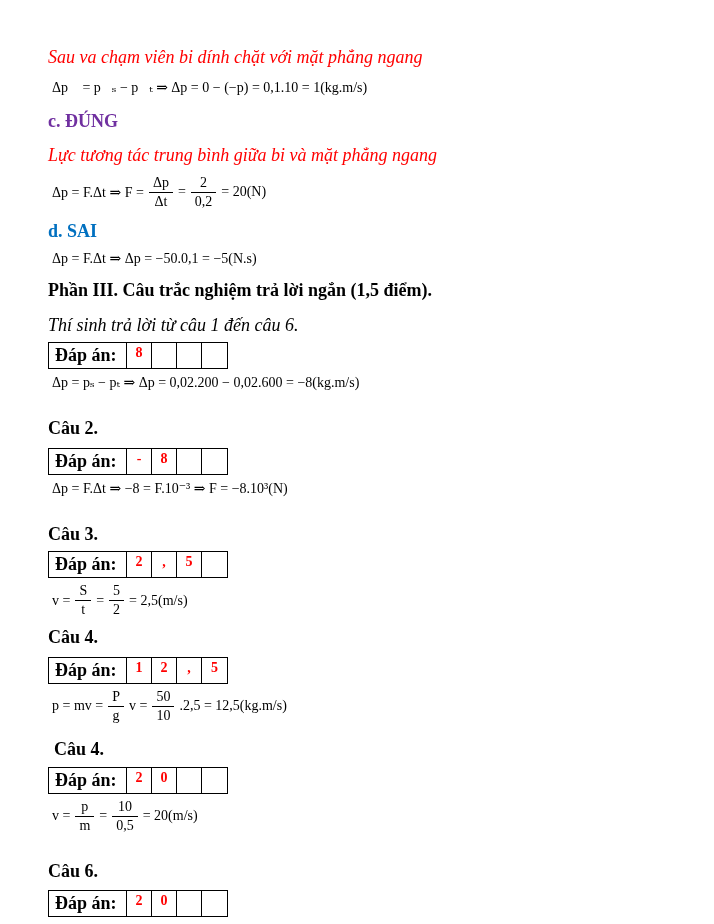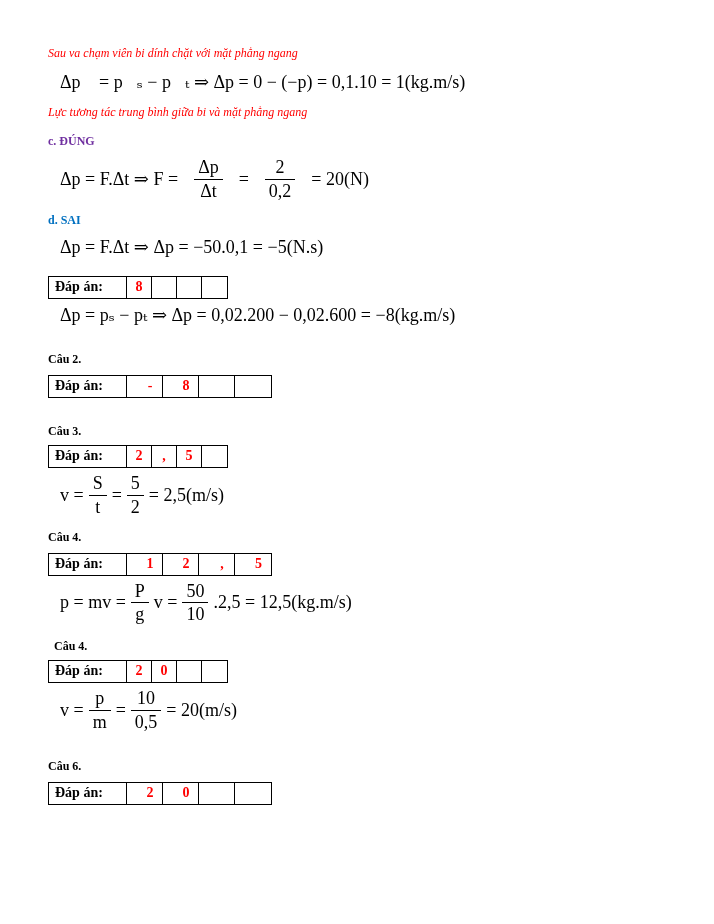--- a/index.html
+++ b/index.html
@@ -7,89 +7,91 @@
   body {
     width: 714px;
     height: 924px;
     background: #ffffff;
     color: #000000;
     font-family: "Liberation Serif", "DejaVu Serif", serif;
     overflow: hidden;
   }
   .page { padding: 46px 48px 20px 48px; }
 
-  .line { font-size: 12px; line-height: 1.25; margin: 0; }
+  .line { font-size: 18px; line-height: 1.25; margin: 0; }
   .red-italic  { color: #ff0000; font-style: italic; }
   .purple-bold { color: #7030a0; font-weight: bold; }
   .blue-bold   { color: #0070c0; font-weight: bold; }
   .bold   { font-weight: bold; }
   .italic { font-style: italic; }
 
   .formula {
-    font-size: 18px;
-    margin: 12px;
+    font-size: 14px;
+    margin: 4px;
     display: flex;
     align-items: center;
     white-space: pre;
   }
   .frac { display: inline-block; text-align: center; vertical-align: middle; margin: 0 5px; line-height: 1.15; }
   .frac .num { display: block; border-bottom: 1px solid #000; padding: 0 4px 1px; }
   .frac .den { display: block; padding: 1px 4px 0; }
 
   .ans-table { display: inline-flex; border: 1px solid #000; background: #fff; }
   .ans-label {
-    font-weight: bold; font-size: 14px; width: 78px;
+    font-weight: bold; font-size: 18px; width: 78px;
     padding: 2px 6px; border-right: 1px solid #000;
   }
   .ans-cell {
     width: 25px; border-right: 1px solid #000; text-align: center;
     color: #ff0000; font-weight: bold; font-size: 14px; padding: 2px 0;
     min-height: 21px;
   }
   .ans-cell:last-child { border-right: 0; }
 
   .mt5  { margin-top: 5px; }
   .mt6  { margin-top: 6px; }
-  .mt8  { margin-top: 8px; gap: 11px; }
+  .mt8  { margin-top: 8px; }
   .mt10 { margin-top: 10px; }
   .mt12 { margin-top: 12px; }
   .mt14 { margin-top: 14px; }
   .mt16 { margin-top: 8px; }
   .mt26 { margin-top: 26px; }
 </style>
 </head>
 <body>
 
 <div class="page">
 
   <p class="line red-italic">Sau va chạm viên bi dính chặt với mặt phẳng ngang</p>
 
   <div class="formula mt10">
     <span>Δp⃗ = p⃗ₛ − p⃗ₜ ⇒ Δp = 0 − (−p) = 0,1.10 = 1(kg.m/s)</span>
   </div>
 
+  <p class="line purple-bold mt14">c. ĐÚNG</p>
+
   <p class="line red-italic mt12">Lực tương tác trung bình giữa bi và mặt phẳng ngang</p>
-
-  <p class="line purple-bold mt14">c. ĐÚNG</p>
 
   <div class="formula mt8">
     <span>Δp = F.Δt ⇒ F =</span>
     <span class="frac"><span class="num">Δp</span><span class="den">Δt</span></span>
     <span>=</span>
     <span class="frac"><span class="num">2</span><span class="den">0,2</span></span>
     <span>= 20(N)</span>
   </div>
 
   <p class="line blue-bold mt10">d. SAI</p>
 
   <div class="formula mt8">
     <span>Δp = F.Δt ⇒ Δp = −50.0,1 = −5(N.s)</span>
   </div>
 
+  <p class="line bold mt12">Phần III. Câu trắc nghiệm trả lời ngắn (1,5 điểm).</p>
 
+  <p class="line italic mt12">Thí sinh trả lời từ câu 1 đến câu 6.</p>
 
   
   <div class="ans-table mt6">
     <div class="ans-label">Đáp án:</div>
     <div class="ans-cell">8</div>
     <div class="ans-cell"></div>
     <div class="ans-cell"></div>
     <div class="ans-cell"></div>
   </div>
   <div class="formula mt5">
@@ -97,20 +99,23 @@
   </div>
 
   
   <p class="line bold mt26">Câu 2.</p>
   <div class="ans-table mt8">
     <div class="ans-label">Đáp án:</div>
     <div class="ans-cell">-</div>
     <div class="ans-cell">8</div>
     <div class="ans-cell"></div>
     <div class="ans-cell"></div>
+  </div>
+  <div class="formula mt5">
+    <span>Δp = F.Δt ⇒ −8 = F.10⁻³ ⇒ F = −8.10³(N)</span>
   </div>
 
   
   <p class="line bold mt26">Câu 3.</p>
   <div class="ans-table mt6">
     <div class="ans-label">Đáp án:</div>
     <div class="ans-cell">2</div>
     <div class="ans-cell">,</div>
     <div class="ans-cell">5</div>
     <div class="ans-cell"></div>

